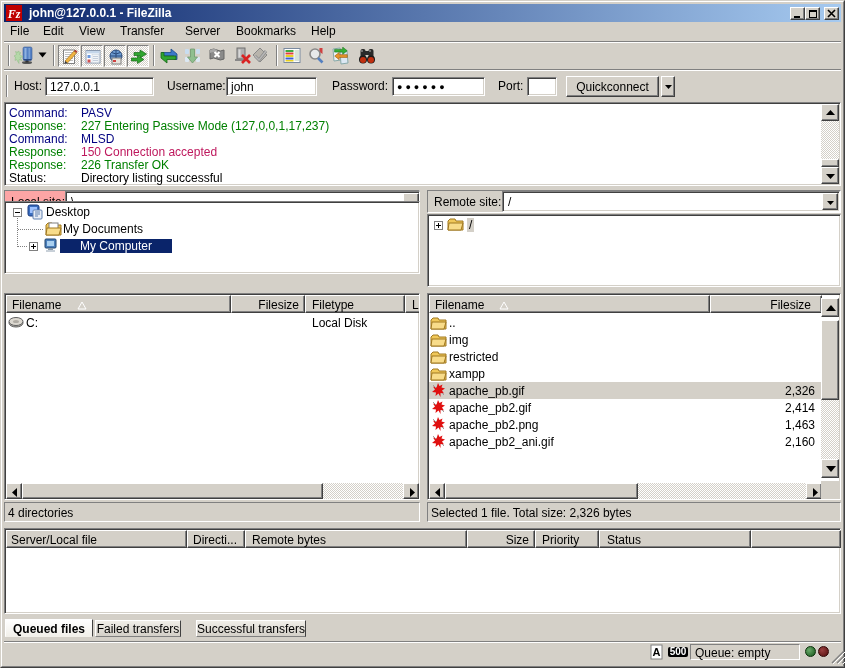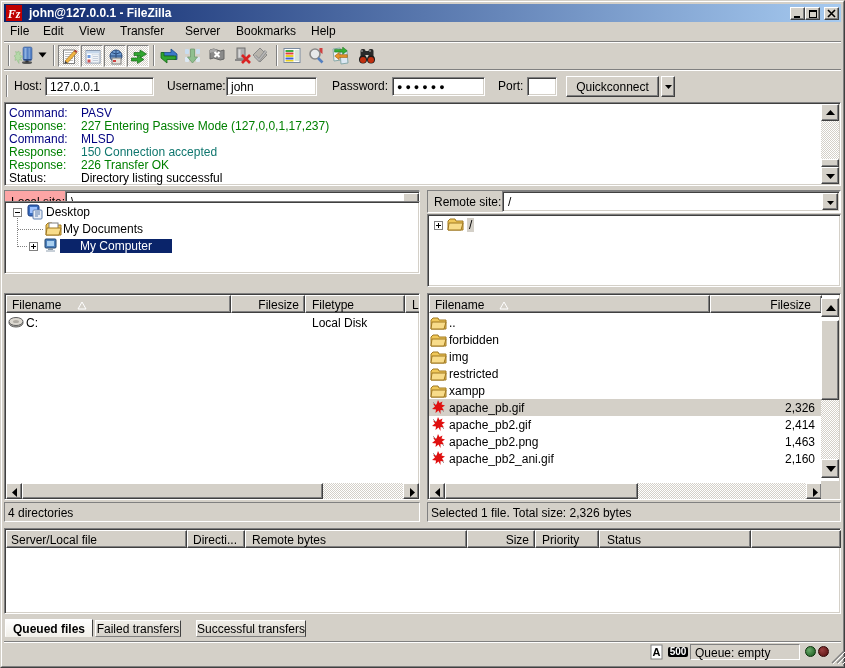--- a/index.html
+++ b/index.html
@@ -205,21 +205,21 @@
     <div style="position:relative;height:13px;">
         <span style="position:absolute;left:2px;color:#008000;">Response:</span>
         <span style="position:absolute;left:74px;color:#008000;">227 Entering Passive Mode (127,0,0,1,17,237)</span>
       </div>
     <div style="position:relative;height:13px;">
         <span style="position:absolute;left:2px;color:#000080;">Command:</span>
         <span style="position:absolute;left:74px;color:#000080;">MLSD</span>
       </div>
     <div style="position:relative;height:13px;">
         <span style="position:absolute;left:2px;color:#008000;">Response:</span>
-        <span style="position:absolute;left:74px;color:#0f766e;">150 Connection accepted</span>
+        <span style="position:absolute;left:74px;color:#be185d;">150 Connection accepted</span>
       </div>
     <div style="position:relative;height:13px;">
         <span style="position:absolute;left:2px;color:#008000;">Response:</span>
         <span style="position:absolute;left:74px;color:#008000;">226 Transfer OK</span>
       </div>
     <div style="position:relative;height:13px;">
         <span style="position:absolute;left:2px;color:#000;">Status:</span>
         <span style="position:absolute;left:74px;color:#000;">Directory listing successful</span>
       </div>
   </div>
@@ -372,27 +372,20 @@
           <path d="M1 4 l2 -2 h5 l1 2 h7 v9 h-15 Z" fill="#f0c85a" stroke="#a07820"></path>
           <path d="M2 6 h14 l-2 7 h-13 Z" fill="#f8dc8a" stroke="#a07820"></path>
         </svg>
         <div style="position:absolute;left:20px;top:2px;">..</div>
       </div>
       <div style="position:relative;height:17px;width:392px;">
         <svg width="17" height="15" viewBox="0 0 17 15" style="position:absolute;left:1px;top:2px;">
           <path d="M1 4 l2 -2 h5 l1 2 h7 v9 h-15 Z" fill="#f0c85a" stroke="#a07820"></path>
           <path d="M2 6 h14 l-2 7 h-13 Z" fill="#f8dc8a" stroke="#a07820"></path>
         </svg>
-        <div style="position:absolute;left:20px;top:2px;">forbidden</div>
-      </div>
-      <div style="position:relative;height:17px;width:392px;">
-        <svg width="17" height="15" viewBox="0 0 17 15" style="position:absolute;left:1px;top:2px;">
-          <path d="M1 4 l2 -2 h5 l1 2 h7 v9 h-15 Z" fill="#f0c85a" stroke="#a07820"></path>
-          <path d="M2 6 h14 l-2 7 h-13 Z" fill="#f8dc8a" stroke="#a07820"></path>
-        </svg>
         <div style="position:absolute;left:20px;top:2px;">img</div>
       </div>
       <div style="position:relative;height:17px;width:392px;">
         <svg width="17" height="15" viewBox="0 0 17 15" style="position:absolute;left:1px;top:2px;">
           <path d="M1 4 l2 -2 h5 l1 2 h7 v9 h-15 Z" fill="#f0c85a" stroke="#a07820"></path>
           <path d="M2 6 h14 l-2 7 h-13 Z" fill="#f8dc8a" stroke="#a07820"></path>
         </svg>
         <div style="position:absolute;left:20px;top:2px;">restricted</div>
       </div>
       <div style="position:relative;height:17px;width:392px;">

